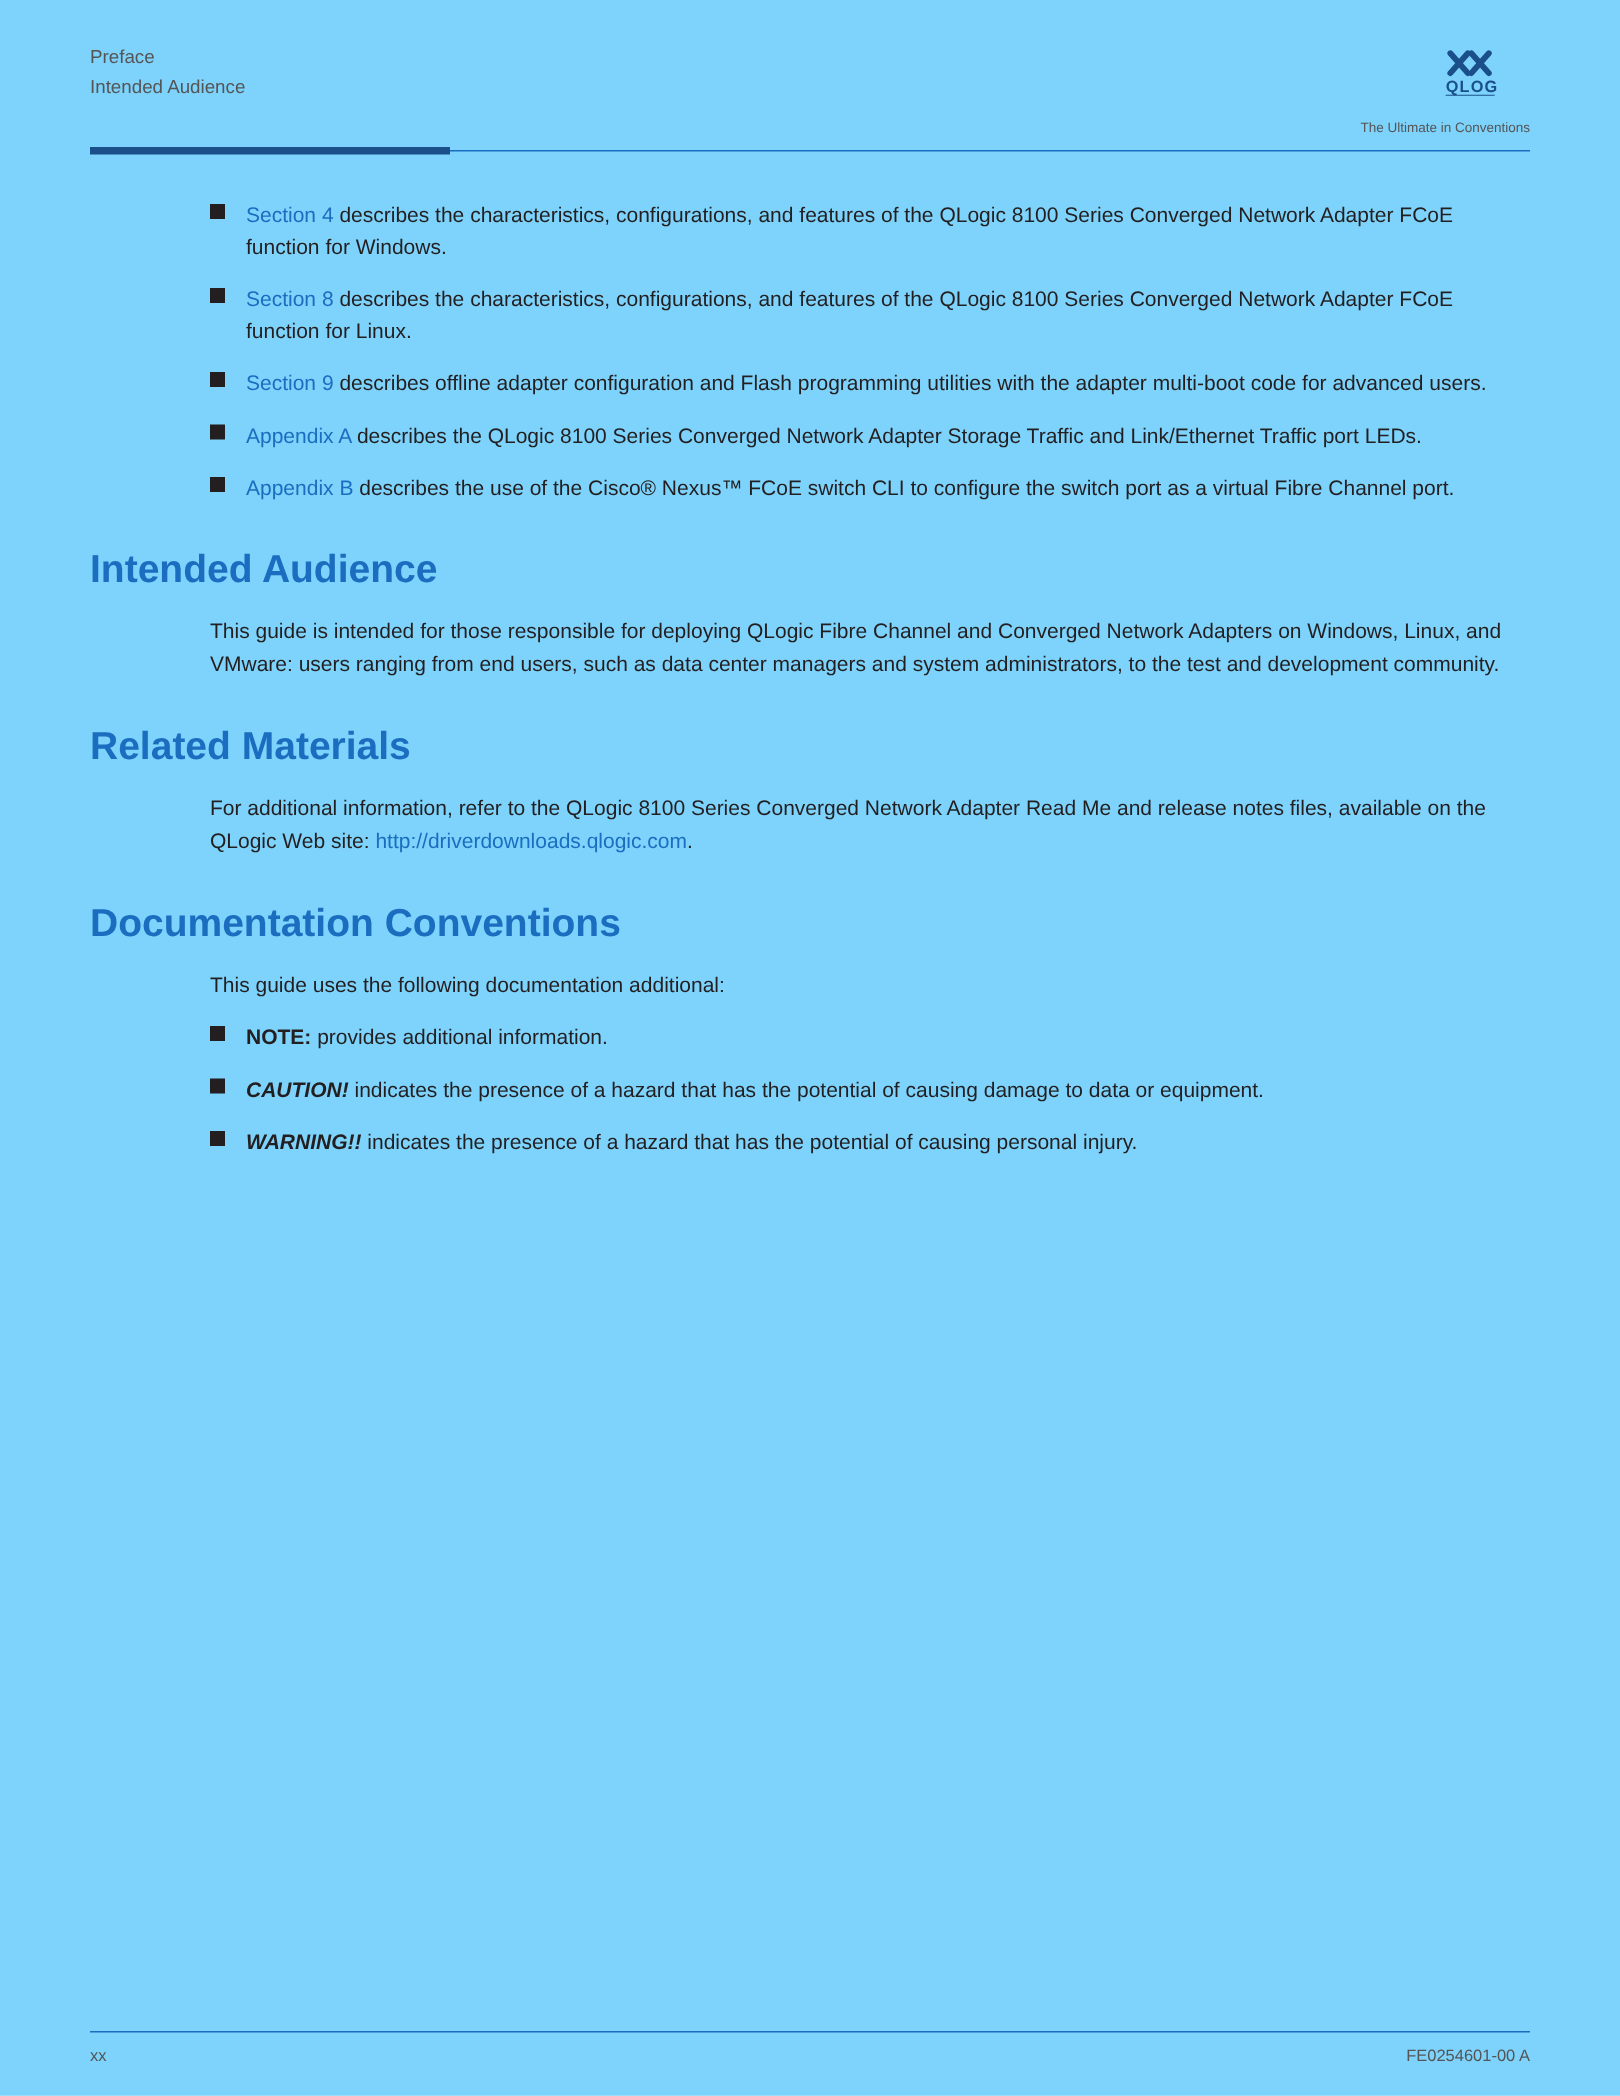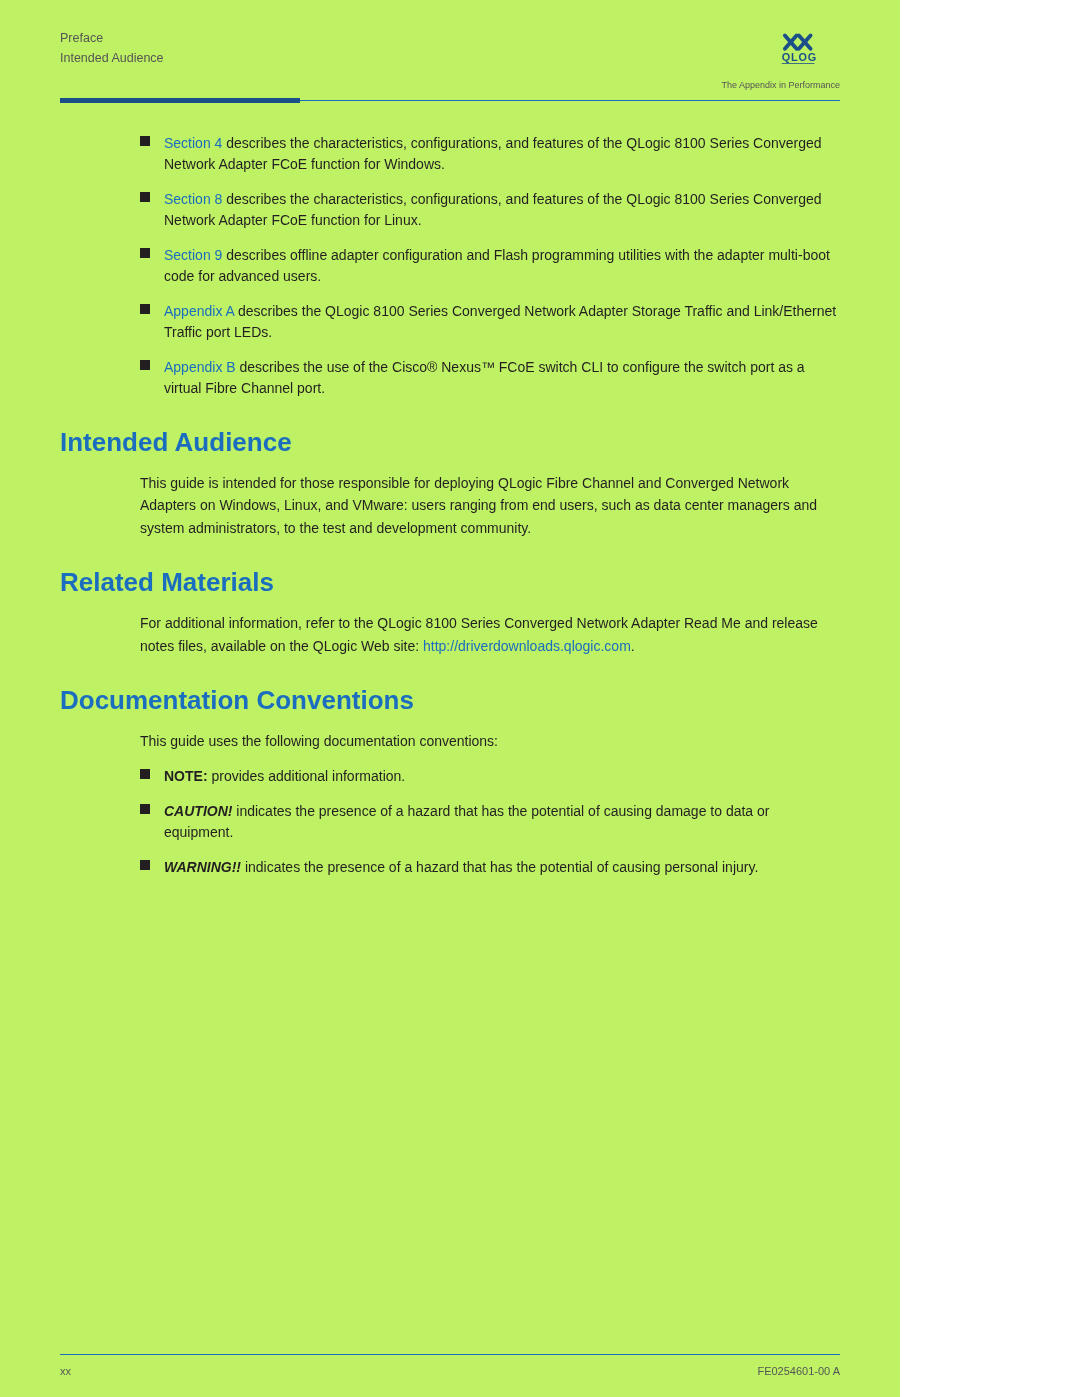--- a/index.html
+++ b/index.html
@@ -8,23 +8,23 @@
       font-family: Arial, Helvetica, sans-serif;
       font-size: 14px;
       color: #231f20;
       background: #ffffff;
       width: 1080px;
       min-height: 1397px;
       position: relative;
     }
 
     .page-container {
-      width: 900px;
+      width: 1080px;
       min-height: 1397px;
-      background: #bef264;
+      background: #7dd3fc;
       position: relative;
       padding: 0;
     }
 
     
     .header {
       display: flex;
       justify-content: space-between;
       align-items: flex-start;
       padding: 28px 60px 0 60px;
@@ -164,21 +164,21 @@
 
         <line x1="50" y1="5" x2="65" y2="22" stroke="#1a4f8a" stroke-width="5" stroke-linecap="round"></line>
         <line x1="65" y1="5" x2="50" y2="22" stroke="#1a4f8a" stroke-width="5" stroke-linecap="round"></line>
         <line x1="68" y1="5" x2="83" y2="22" stroke="#1a4f8a" stroke-width="5" stroke-linecap="round"></line>
         <line x1="83" y1="5" x2="68" y2="22" stroke="#1a4f8a" stroke-width="5" stroke-linecap="round"></line>
 
         <text x="46" y="38" font-family="Arial" font-weight="bold" font-size="14" fill="#1a4f8a" letter-spacing="1">QLOGIC</text>
 
         <line x1="46" y1="41" x2="88" y2="41" stroke="#1a4f8a" stroke-width="1"></line>
       </svg>
-      <div class="logo-tagline">The Appendix in Performance</div>
+      <div class="logo-tagline">The Ultimate in Conventions</div>
     </div>
   </div>
 
   <div class="header-rule-container">
     <div class="header-rule-blue"></div>
     <div class="header-rule-thin"></div>
   </div>
 
   <div class="main-content">
 
@@ -229,21 +229,21 @@
 
     <h2 class="section-heading">Related Materials</h2>
     <div class="section-body">
       <p>
         <span>For additional information, refer to the QLogic 8100 Series Converged Network Adapter Read Me and release notes files, available on the QLogic Web site: </span><a class="link-blue" href="#">http://driverdownloads.qlogic.com</a><span>.</span>
       </p>
     </div>
 
     <h2 class="section-heading">Documentation Conventions</h2>
     <div class="section-body">
-      <p style="margin-bottom: 14px;">This guide uses the following documentation conventions:</p>
+      <p style="margin-bottom: 14px;">This guide uses the following documentation additional:</p>
 
       <ul class="bullet-list" style="margin-left: 0;">
 
         <li>
           <span class="bullet-square"></span>
           <span class="bullet-text">
             <strong>NOTE:</strong><span> provides additional information.</span>
           </span>
         </li>
 

